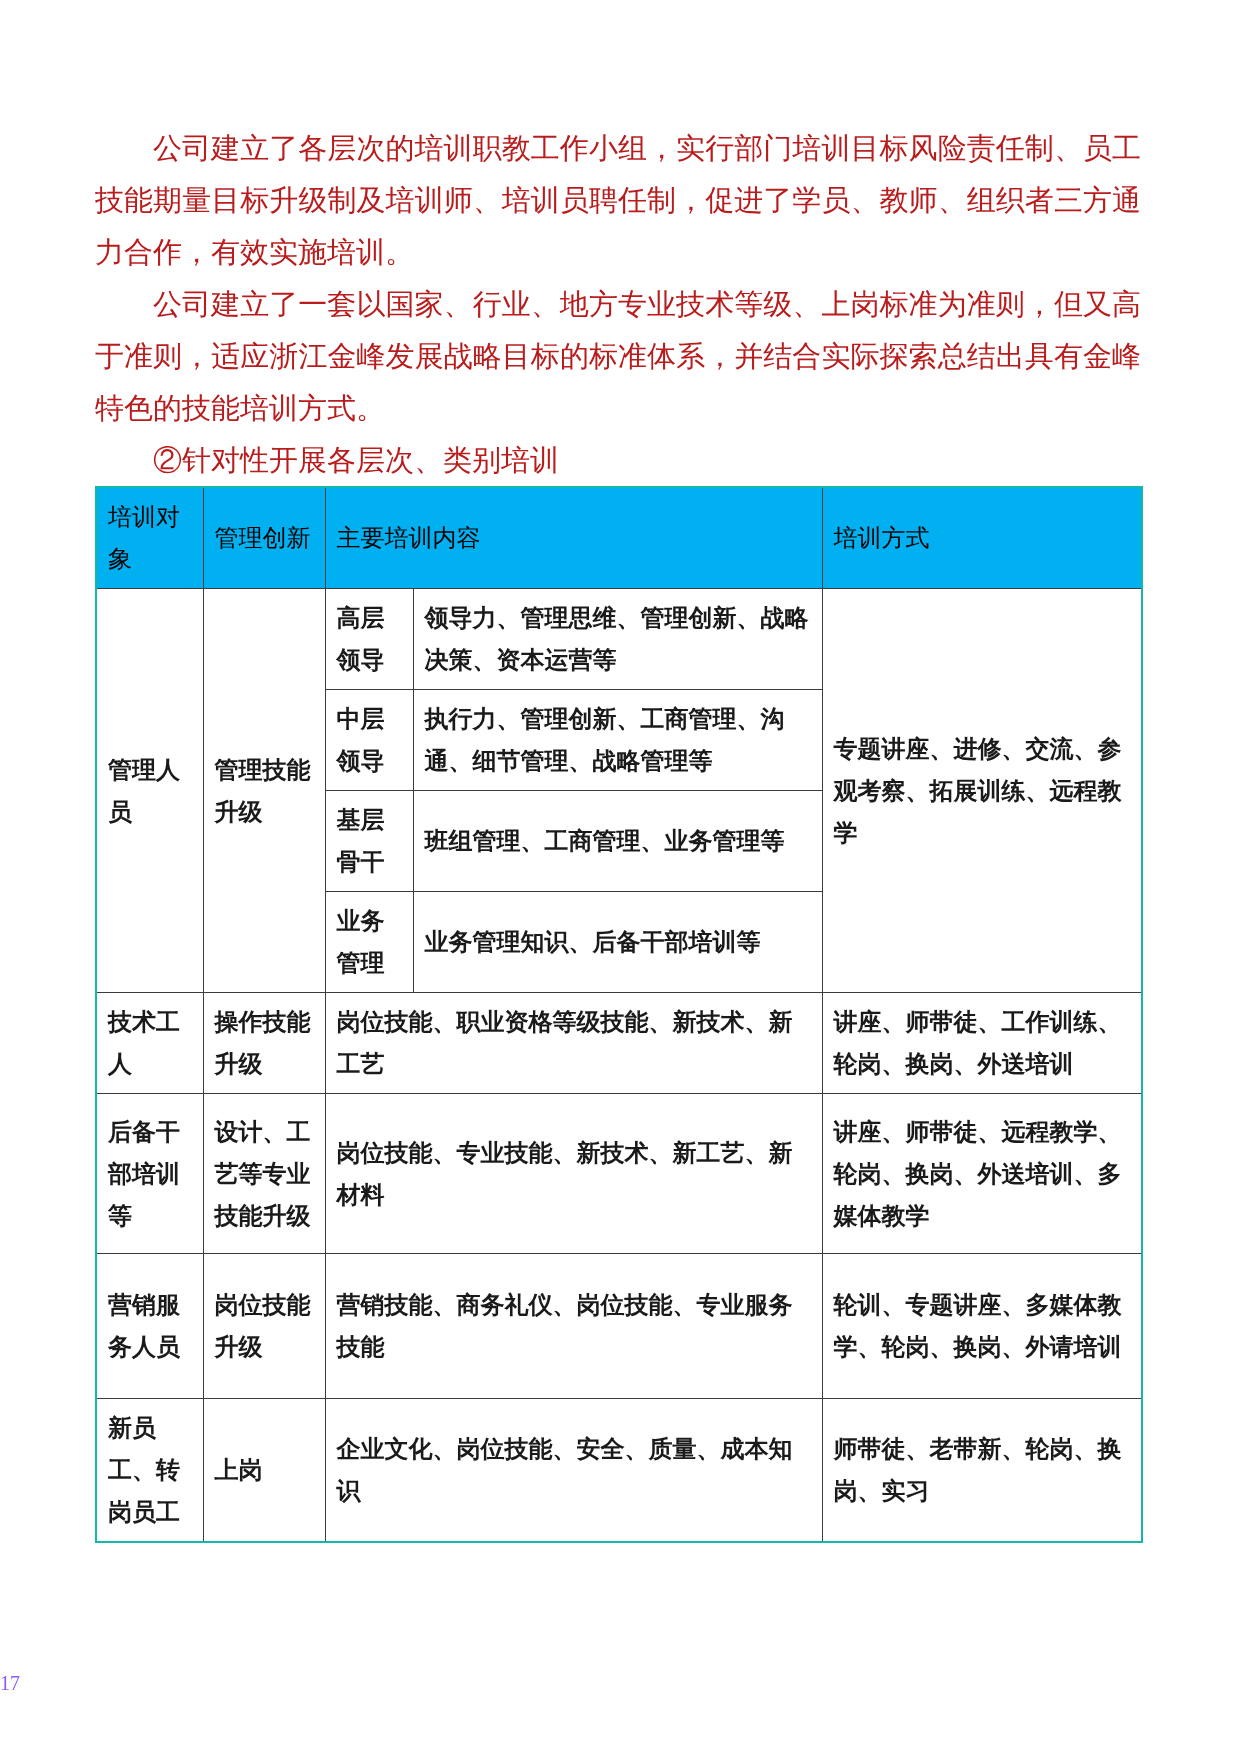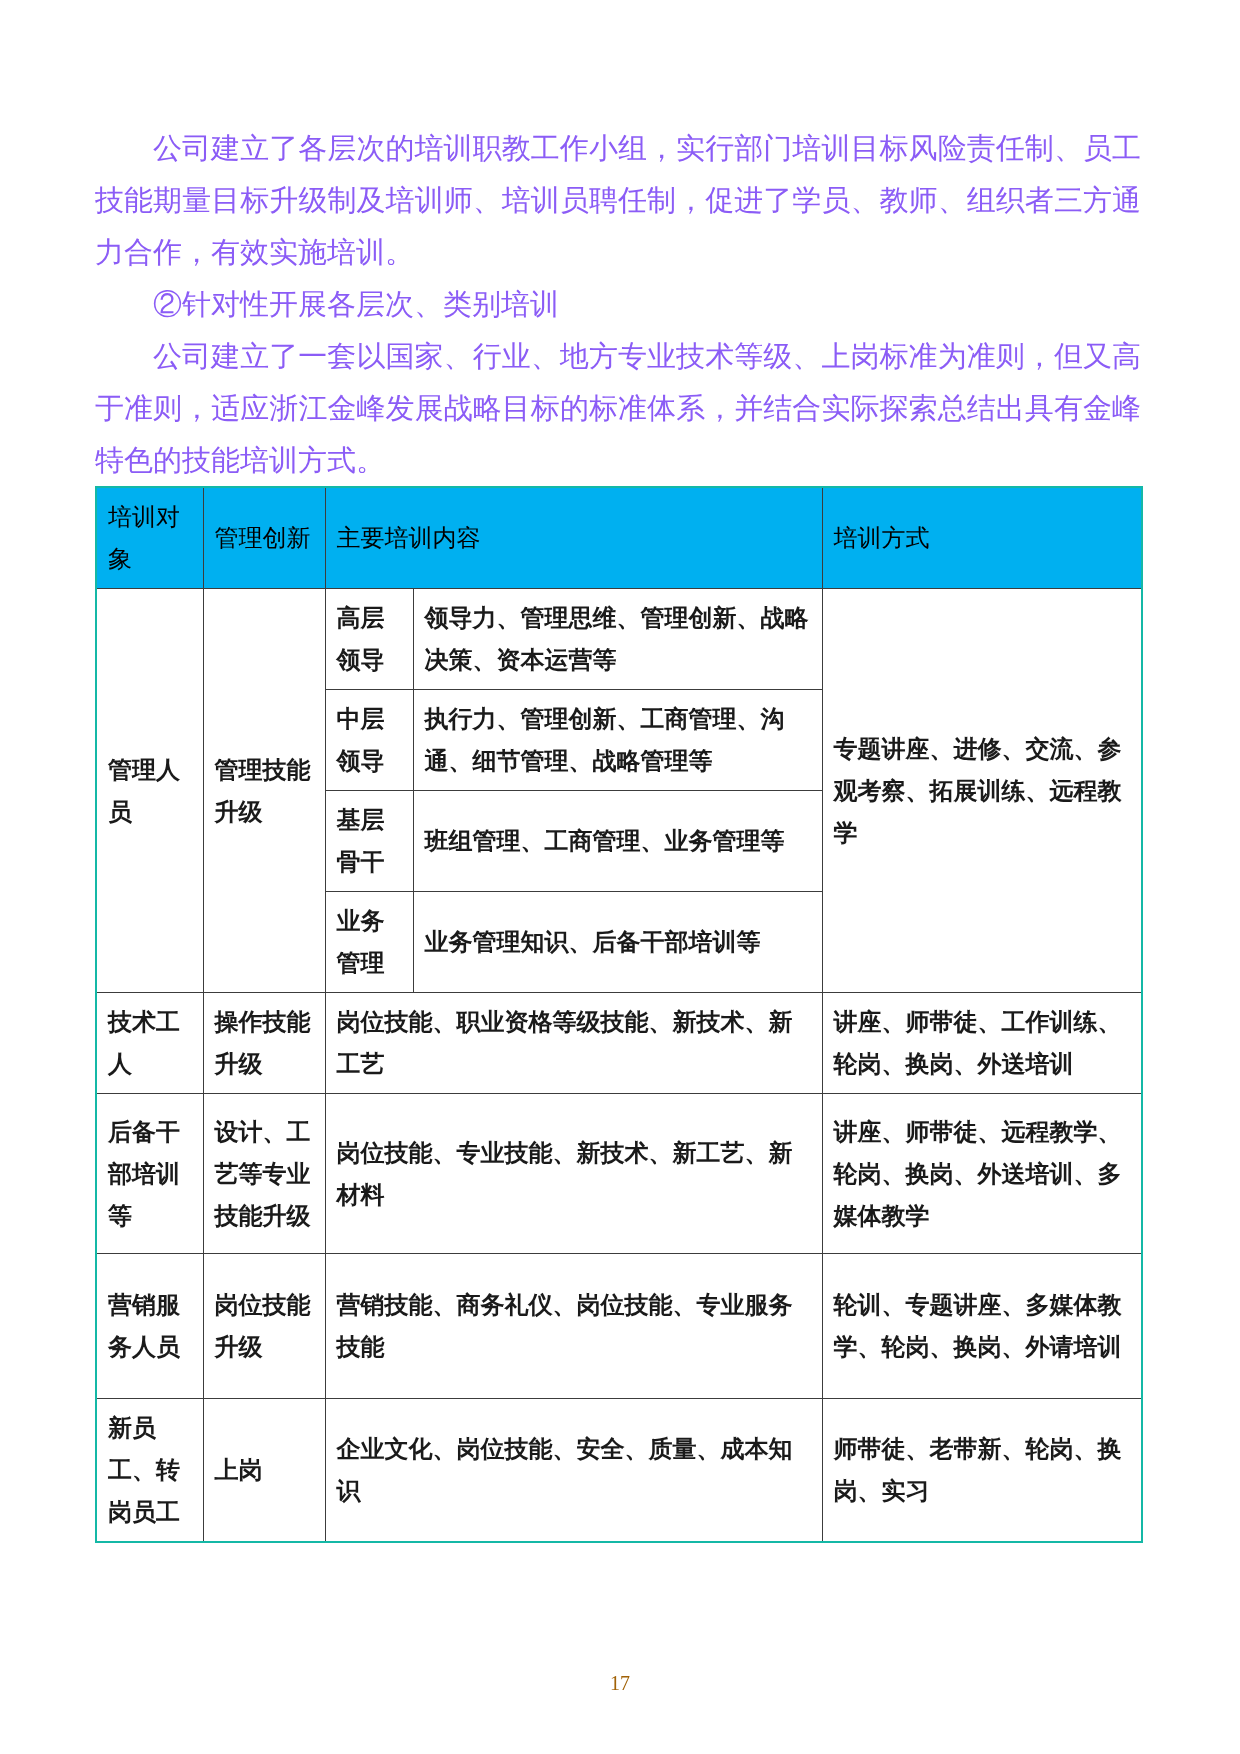--- a/index.html
+++ b/index.html
@@ -18,21 +18,21 @@
     position: absolute;
     left: 95px;
     top: 122px;
     width: 1046px;
   }
   .body-text {
     font-size: 29px;
     line-height: 52px;
     text-align: justify;
     text-indent: 2em;
-    color: #8b5cf6;
+    color: #b91c1c;
   }
   .table-caption {
     margin-top: 40px;
     margin-bottom: 14px;
     text-align: center;
     font-family: "Liberation Sans", "DejaVu Sans", sans-serif;
     font-weight: bold;
     font-size: 25px;
     color: #000;
   }
@@ -65,35 +65,35 @@
   tr.sub4 { height: 86px; }
   tr.r2 { height: 90px; }
   tr.r3 { height: 160px; }
   tr.r4 { height: 145px; }
   tr.r5 { height: 100px; }
   .page-number {
     position: absolute;
     left: 0;
     width: 100%;
     top: 1672px;
-    text-align: center;
+    text-align: left;
     font-size: 20px;
-    color: #a16207;
+    color: #8b5cf6;
     font-family: Liberation Serif, serif;
   }
 </style>
 </head>
 <body>
 
 <div class="page">
   <div class="content">
 
     <p class="body-text">公司建立了各层次的培训职教工作小组，实行部门培训目标风险责任制、员工技能期量目标升级制及培训师、培训员聘任制，促进了学员、教师、组织者三方通力合作，有效实施培训。</p>
+    <p class="body-text">公司建立了一套以国家、行业、地方专业技术等级、上岗标准为准则，但又高于准则，适应浙江金峰发展战略目标的标准体系，并结合实际探索总结出具有金峰特色的技能培训方式。</p>
     <p class="body-text">②针对性开展各层次、类别培训</p>
-    <p class="body-text">公司建立了一套以国家、行业、地方专业技术等级、上岗标准为准则，但又高于准则，适应浙江金峰发展战略目标的标准体系，并结合实际探索总结出具有金峰特色的技能培训方式。</p>
 
 
     <table class="training">
       <colgroup>
         <col style="width:107px">
         <col style="width:122px">
         <col style="width:88px">
         <col style="width:409px">
         <col style="width:320px">
       </colgroup>

